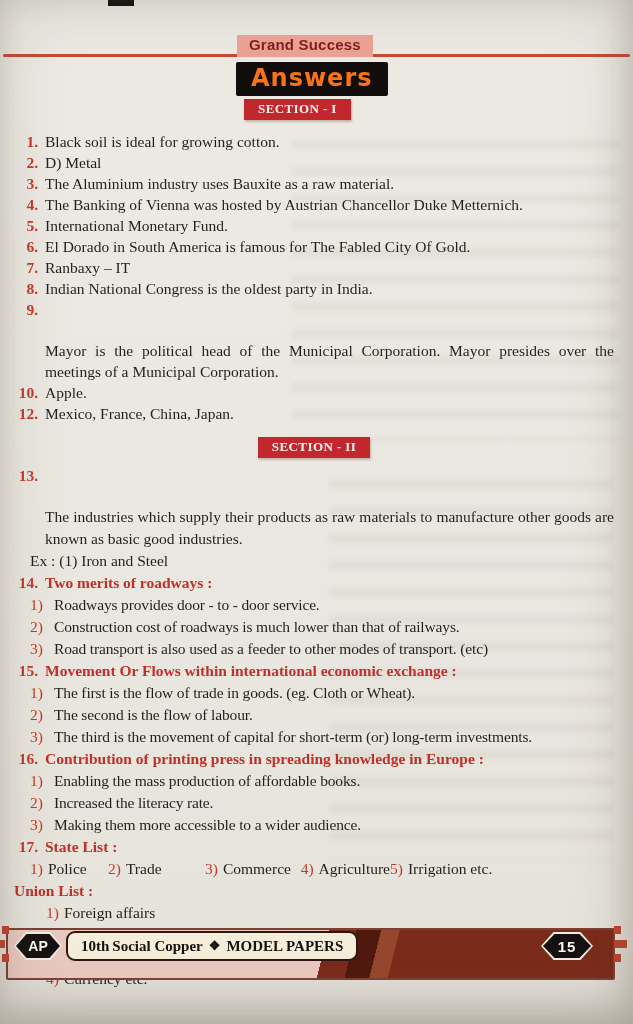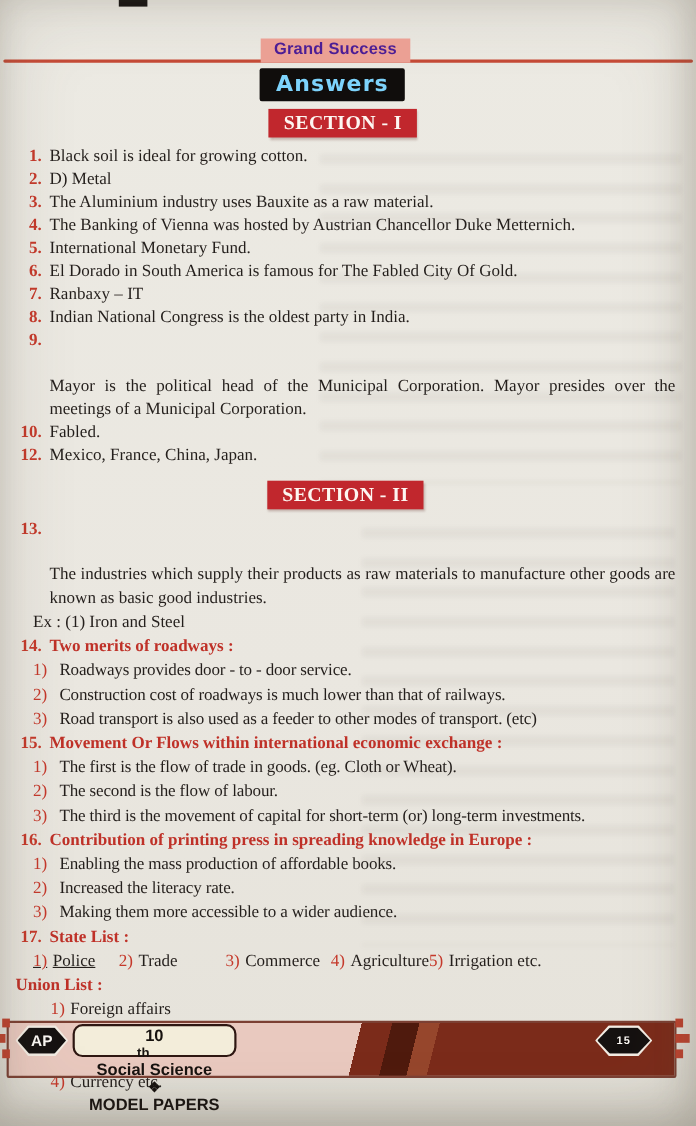--- a/index.html
+++ b/index.html
@@ -16,28 +16,28 @@
   .bleed { position:absolute; pointer-events:none; filter:blur(2px);
     background:repeating-linear-gradient(180deg, rgba(105,95,82,.06) 0 9px, transparent 9px 27px); }
   .bleed.b1 { left:46%; right:14px; top:140px; height:300px; }
   .bleed.b2 { left:52%; right:20px; top:480px; height:380px; }
 
   .topmark { position:absolute; left:108px; top:0; width:26px; height:6px; background:#141110; }
 
   .redline { position:absolute; left:3px; right:3px; top:54px; height:3px; background:#c64b37; border-radius:2px; }
 
   .brand { position:absolute; left:237px; top:35px; height:22px; padding:1px 12px 0;
-    background:#eba094; color:#4c1d95; font-family:"Liberation Sans", sans-serif;
+    background:#eba094; color:#7f1d1d; font-family:"Liberation Sans", sans-serif;
     font-weight:bold; font-size:15px; letter-spacing:.2px; z-index:2; }
 
   .answers-box { position:absolute; left:236px; top:62px; padding:2px 15px 4px;
-    background:#100d0c; color:#7dd3fc; font-family:"DejaVu Sans", sans-serif;
-    font-weight:bold; font-size:20px; letter-spacing:1px; border-radius:2px; z-index:2; }
-
-  .section-box { background:#c1272d; color:#fdf6f1; font-weight:bold; font-size:18px;
+    background:#100d0c; color:#f97316; font-family:"DejaVu Sans", sans-serif;
+    font-weight:bold; font-size:24px; letter-spacing:1px; border-radius:2px; z-index:2; }
+
+  .section-box { background:#c1272d; color:#fdf6f1; font-weight:bold; font-size:13px;
     letter-spacing:.4px; padding:2px 14px 3px; box-shadow:1px 2px 2px rgba(80,20,10,.25); }
   .sec1 { position:absolute; left:244px; top:99px; }
   .sec2 { width:fit-content; margin:13px auto 7px; }
 
   .content { position:absolute; left:14px; top:131px; width:600px; }
 
   .row { display:flex; font-size:15.5px; line-height:21px; }
   .row .no { flex:0 0 24px; text-align:right; color:#c5392b; font-weight:bold; margin-right:7px; }
   .row .tx { flex:1; }
   .row.just .tx { text-align:justify;margin-top:41px; }
@@ -48,21 +48,21 @@
   .sub .sn { flex:0 0 18px; color:#c5392b; margin-right:6px; }
   .sub .st { flex:1; letter-spacing:-.15px; }
 
   .exrow { display:flex; margin-left:16px; }
   .exrow .exleft { flex:0 0 258px; }
   .ex3 { margin-left:50px; }
 
   .staterow { display:flex; margin-left:16px; }
   .cell { display:inline-block; }
   .cell .sn { color:#c5392b; margin-right:5px; }
-  .staterow .c1 { width:78px;text-decoration:underline; } .staterow .c2 { width:97px; }
+  .staterow .c1 { width:78px; } .staterow .c2 { width:97px; }
   .staterow .c3 { width:77px; } .staterow .c4 { width:108px;text-align:right; }
   .uhead { }
   .unionrow { display:flex; margin-left:32px;flex-direction:column; }
   .unionrow .u1 { width:208px; }
 
   .footer-bar { position:absolute; left:6px; right:18px; top:928px; height:52px;
     border:2px solid #7c4033; border-radius:2px;
     background:
       linear-gradient(104deg, transparent 0 56.5%, #4f1a0d 56.5% 60.5%, transparent 60.5%),
       linear-gradient(104deg, transparent 0 60.5%, #96462c 60.5% 63.5%, transparent 63.5%),
@@ -70,27 +70,27 @@
   }
   .hexwrap { position:absolute; display:grid; place-items:center;
     clip-path:polygon(24% 0,76% 0,100% 50%,76% 100%,24% 100%,0 50%);
     background:#f3ece3; }
   .hex { display:grid; place-items:center; clip-path:polygon(24% 0,76% 0,100% 50%,76% 100%,24% 100%,0 50%);
     background:#151110; color:#fbf8f4; font-family:"Liberation Sans", sans-serif;
     font-weight:bold; }
   .apwrap { left:6px; top:2px; width:48px; height:28px; }
   .apwrap .hex { width:44px; height:24px; font-size:14px; }
   .pgwrap { right:20px; top:2px; width:52px; height:28px; }
-  .pgwrap .hex { width:48px; height:24px; font-size:10px; letter-spacing:1px; }
+  .pgwrap .hex { width:48px; height:24px; font-size:15px; letter-spacing:1px; }
 
   .title-box { position:absolute; left:58px; top:1px; height:30px; display:flex; align-items:center;
     background:#f3edda; border:2px solid #2e1712; border-radius:9px; padding:0 13px;
-    font-family:Liberation Sans, sans-serif; font-weight:bold; font-size:15px; color:#17120f;
-    white-space:nowrap;flex-direction:column; }
-  .title-box sup { font-size:12px; margin-right:20px; }
+    font-family:Liberation Serif, serif; font-weight:bold; font-size:15px; color:#17120f;
+    white-space:nowrap; }
+  .title-box sup { font-size:15px; margin-right:3px; }
   .title-box .sep { margin:0 6px; font-size:13px; }
 
   .notch { position:absolute; width:7px; height:8px; background:#c0432f; }
   .nl1 { left:-6px; top:-4px; } .nl2 { left:-10px; top:10px; } .nl3 { left:-6px; top:24px; }
   .nr1 { right:-8px; top:-4px; } .nr2 { right:-14px; top:10px; width:13px; } .nr3 { right:-8px; top:24px; }
 </style>
 </head>
 <body>
 
 <div class="page">
@@ -136,21 +136,21 @@
     <div class="row">
         <span class="no">8.</span>
         <span class="tx">Indian National Congress is the oldest party in India.</span>
       </div>
     <div class="row just">
         <span class="no">9.</span>
         <span class="tx">Mayor is the political head of the Municipal Corporation. Mayor presides over the meetings of a Municipal Corporation.</span>
       </div>
     <div class="row">
         <span class="no">10.</span>
-        <span class="tx">Fabled.</span>
+        <span class="tx">Apple.</span>
       </div>
     <div class="row">
         <span class="no">12.</span>
         <span class="tx">Mexico, France, China, Japan.</span>
       </div>
 
     <div class="section-box sec2">SECTION - II</div>
 
     <div class="s2">
 
@@ -240,21 +240,21 @@
   <div class="footer-bar">
     <div class="notch nl1"></div>
     <div class="notch nl2"></div>
     <div class="notch nl3"></div>
     <span class="hexwrap apwrap">
         <span class="hex">AP</span>
       </span>
     <span class="title-box">
       <span>10</span>
         <sup>th</sup>
-      <span>Social Science</span>
+      <span>Social Copper</span>
       <span class="sep">❖</span>
       <span>MODEL PAPERS</span>
     </span>
     <span class="hexwrap pgwrap">
         <span class="hex">15</span>
       </span>
     <div class="notch nr1"></div>
     <div class="notch nr2"></div>
     <div class="notch nr3"></div>
   </div>

